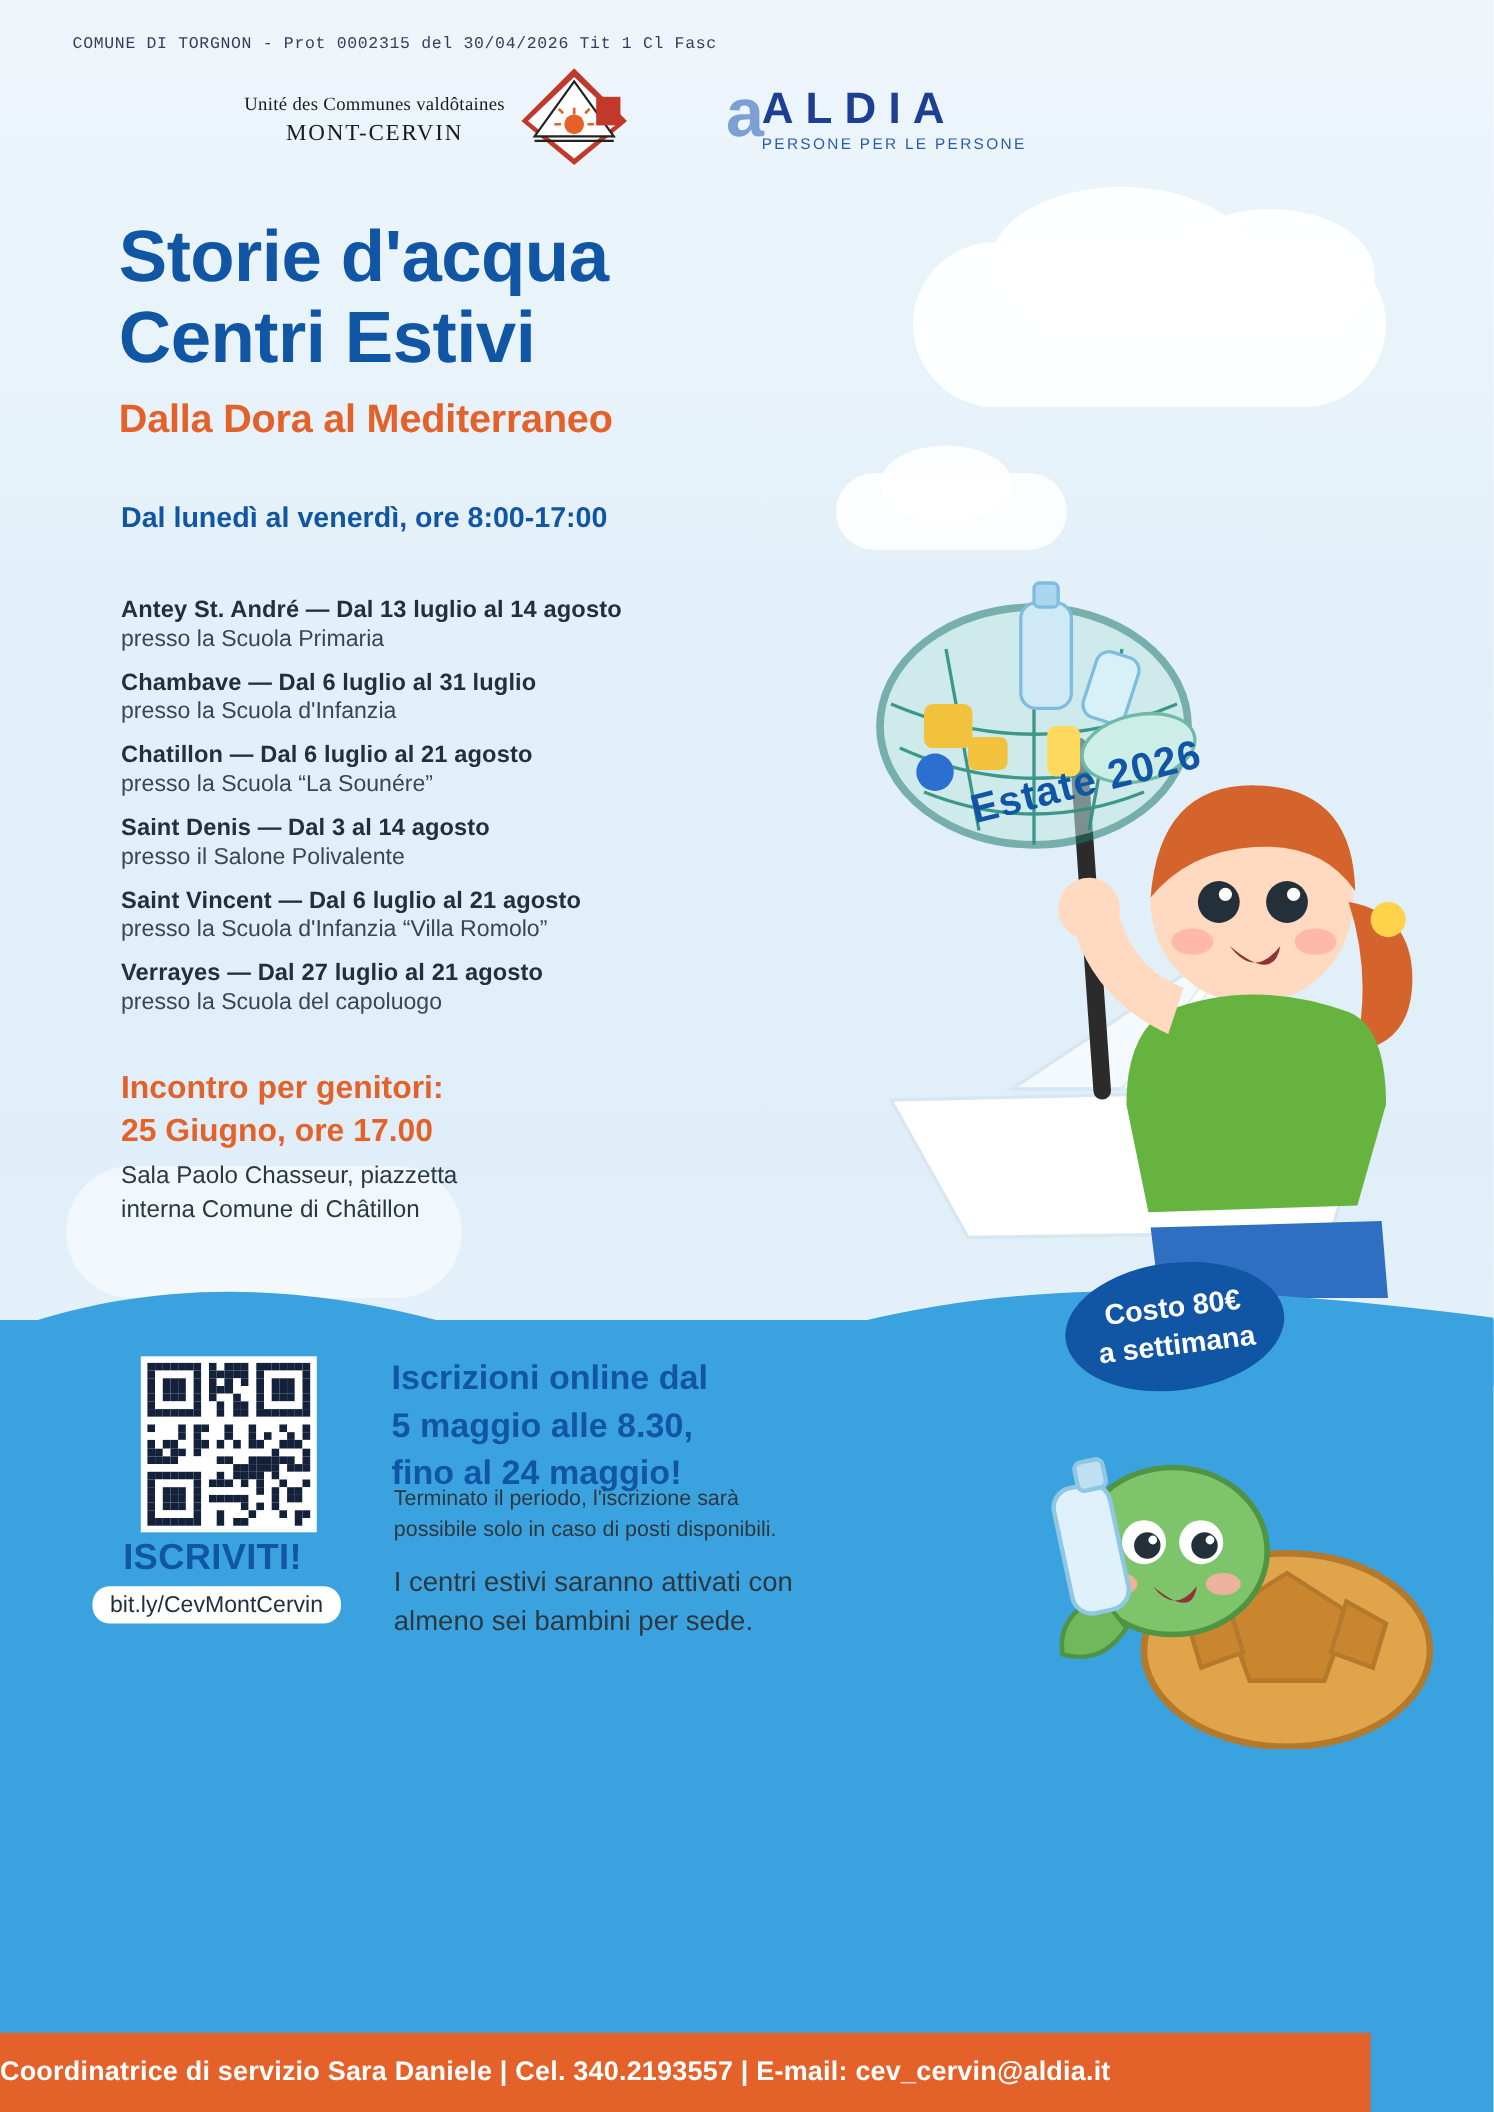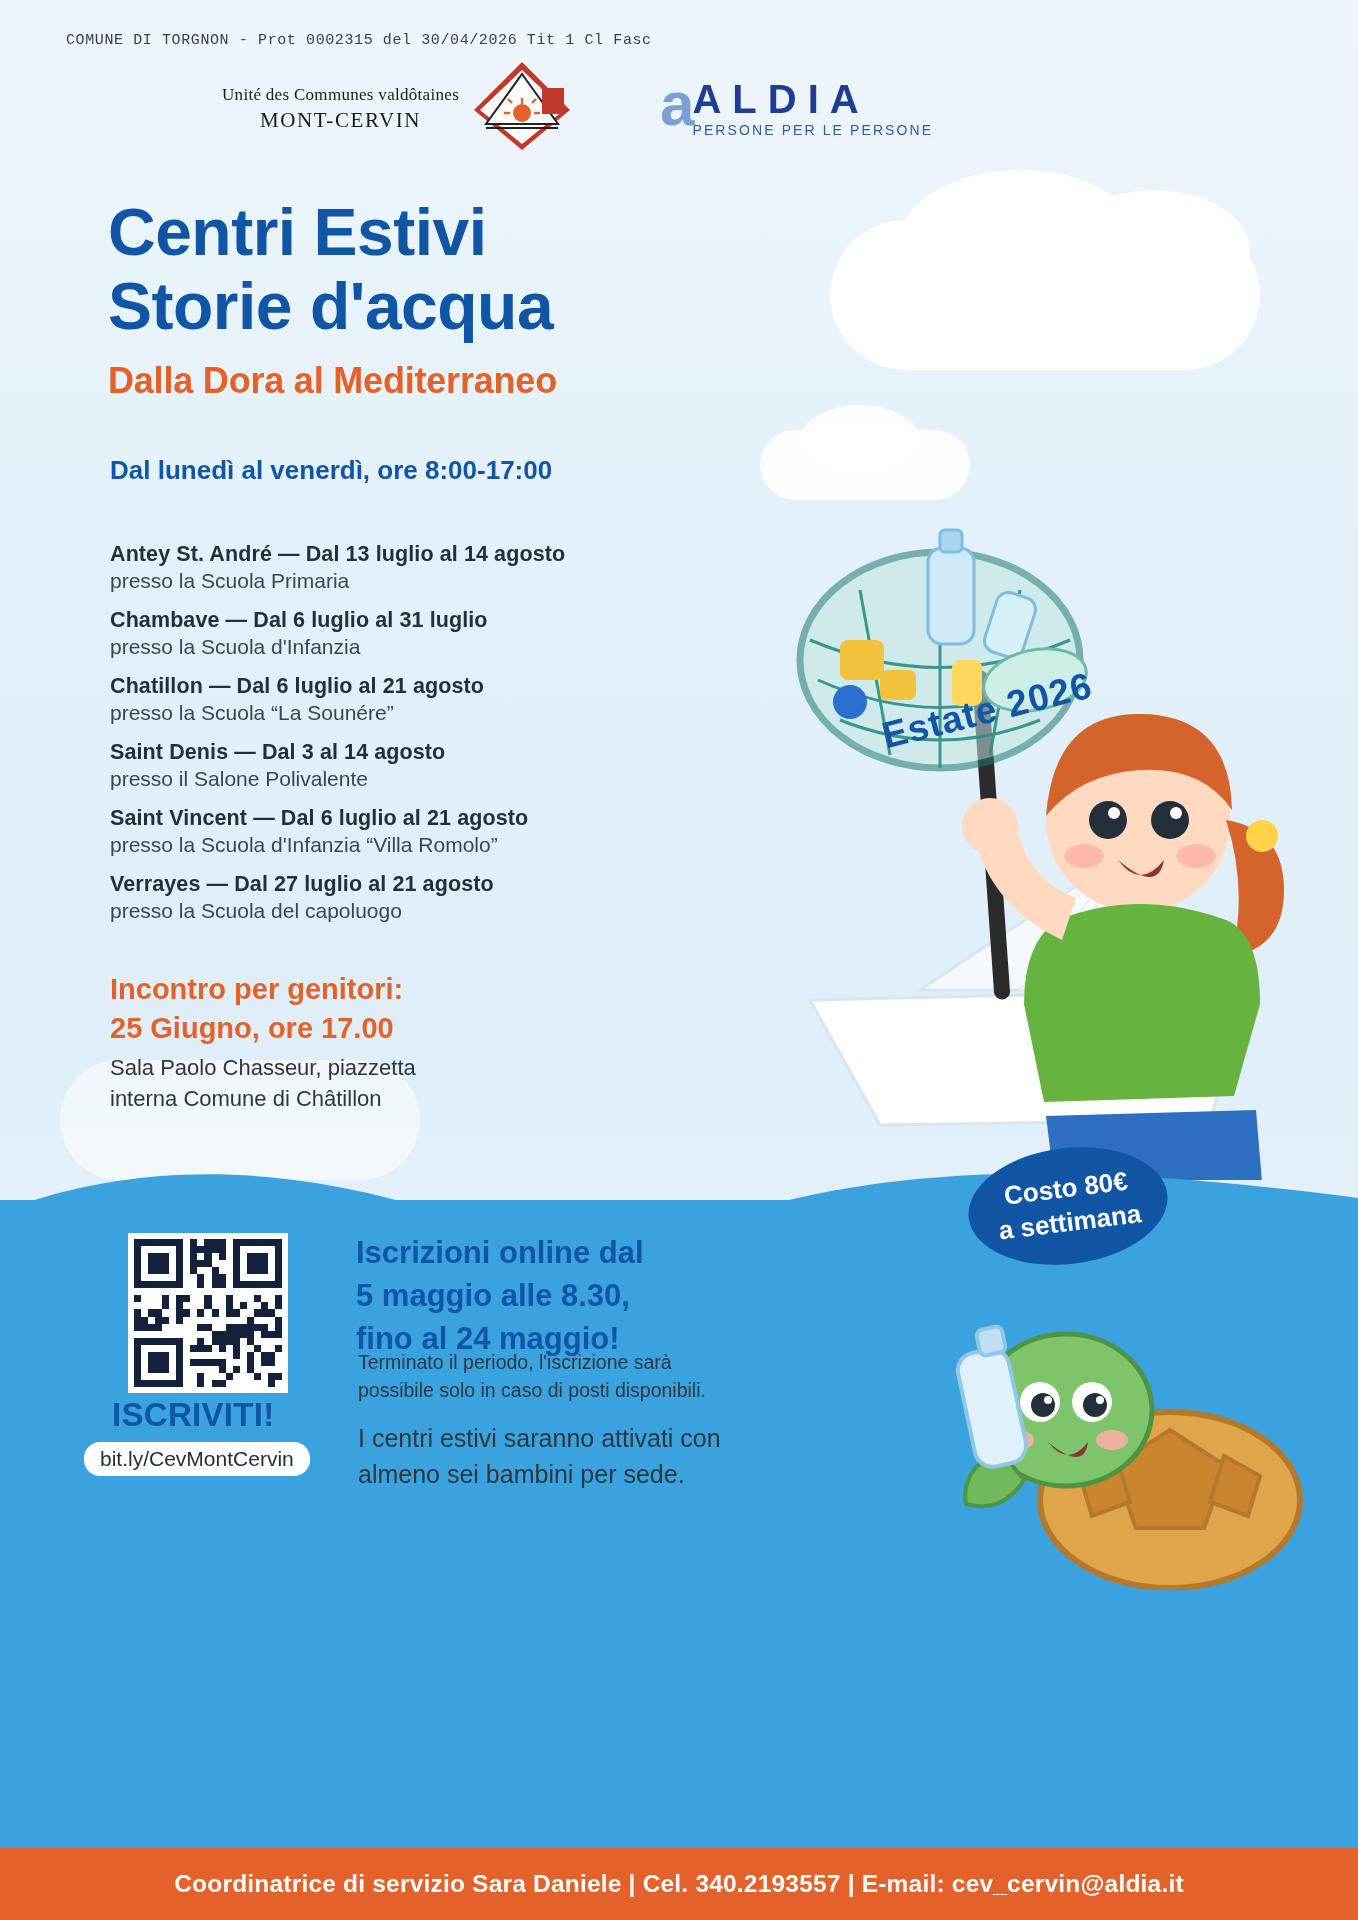--- a/index.html
+++ b/index.html
@@ -291,26 +291,26 @@
     font-size: 26px;
     font-weight: bold;
     line-height: 1.3;
   }
 
   
   .footer {
     position: absolute;
     left: 0;
     bottom: 0;
-    width: 1358px;
+    width: 1246px;
     height: 72px;
     background: #e4622a;
     display: flex;
     align-items: center;
-    justify-content: center;
+    justify-content: flex-start;
   }
   .footer-text {
     font-size: 24.5px;
     font-weight: bold;
     color: #ffffff;
     white-space: nowrap;
     letter-spacing: 0.2px;
   }
 
   
@@ -355,22 +355,22 @@
 
   <div class="logo-aldia">
     <span class="aldia-a">a</span>
     <span class="aldia-text">
       <span class="aldia-word" style="display:block;">ALDIA</span>
       <span class="aldia-sub" style="display:block;">PERSONE PER LE PERSONE</span>
     </span>
   </div>
 
   <div class="title">
+    <div>Storie d'acqua</div>
     <div>Centri Estivi</div>
-    <div>Storie d'acqua</div>
   </div>
   <div class="subtitle">Dalla Dora al Mediterraneo</div>
 
   <div class="hours">
     <div>Dal lunedì al venerdì, ore 8:00-17:00</div>
   </div>
 
   <div class="locations">
     <div class="loc">
       <div class="line1">Antey St. André — Dal 13 luglio al 14 agosto</div>

